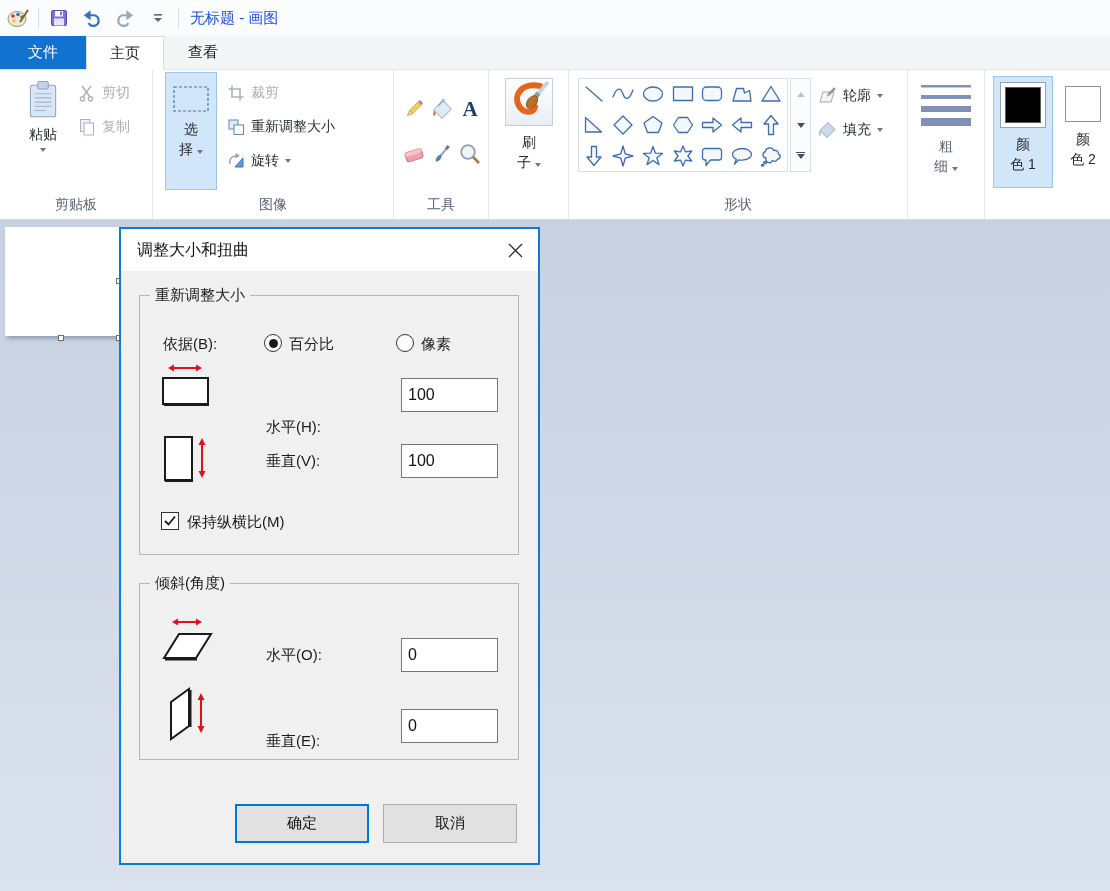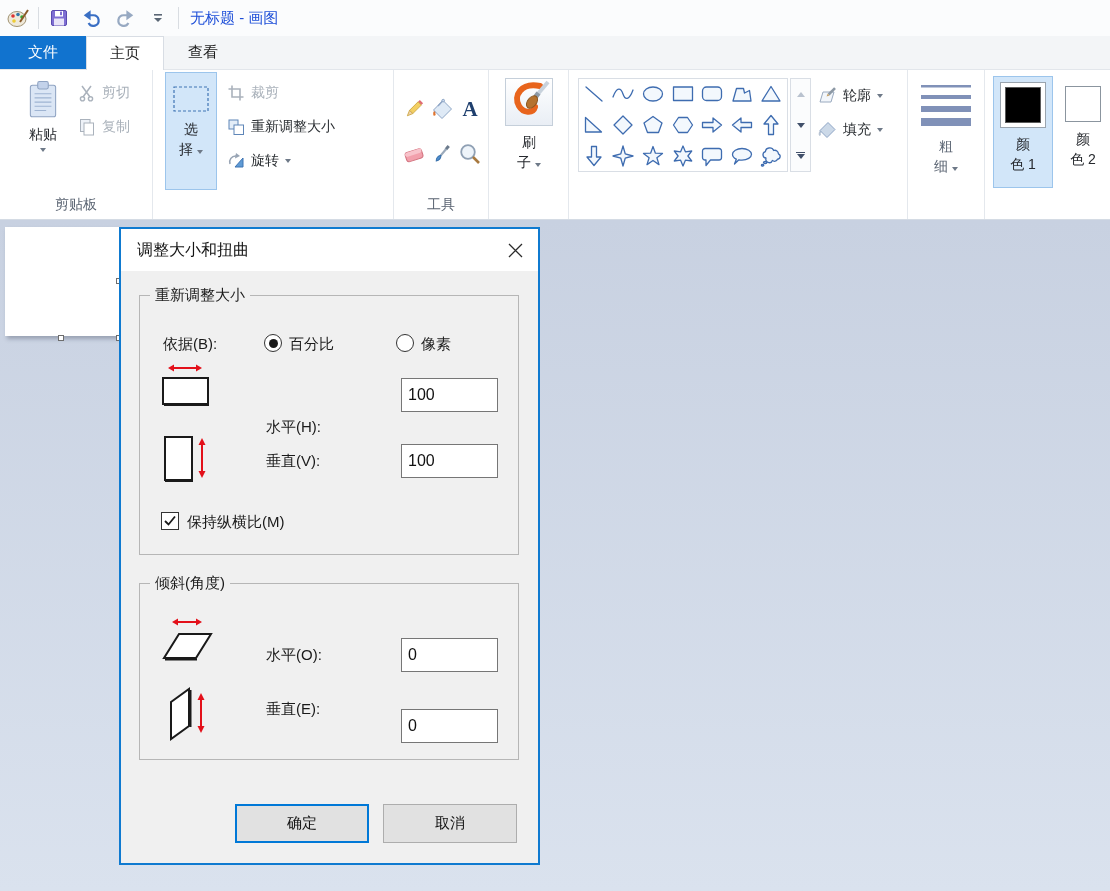--- a/index.html
+++ b/index.html
@@ -184,20 +184,21 @@
     </div>
     <div class="srow" style="left:74px;top:82px;">
       <svg width="18" height="18" viewBox="0 0 18 18">
         <polygon points="8,15 16,15 16,6" fill="#5f9bd5" stroke="#3f74b3"></polygon>
         <path d="M3,12 a6,6 0 0 1 6,-8" fill="none" stroke="#98a4b4" stroke-width="1.6"></path>
         <polygon points="9,1 13,4 8,6.5" fill="#98a4b4"></polygon>
       </svg>
       <span>旋转</span>
       <span class="dd"></span>
     </div>
+    <div class="glabel">图像</div>
   </div>
 
   <div class="rgroup" style="left:394px;width:95px;">
     <div class="toolbtn" style="left:6px;top:25px;">
       <svg width="24" height="24" viewBox="0 0 24 24">
         <g transform="rotate(45 12 12)">
           <rect x="9.8" y="1.5" width="4.6" height="2.6" fill="#e06c75"></rect>
           <rect x="9.8" y="4.1" width="4.6" height="12" fill="#f3cf63" stroke="#caa43c" stroke-width="0.8"></rect>
           <polygon points="9.8,16.1 14.4,16.1 12.1,21.5" fill="#f0d1ab" stroke="#caa43c" stroke-width="0.8"></polygon>
         </g>
@@ -392,20 +393,21 @@
       <span class="dd"></span>
     </div>
     <div class="srow" style="left:248px;top:50px;">
       <svg width="20" height="20" viewBox="0 0 20 20">
         <path d="M5,10 q-3.5,3 -1.8,5.5" stroke="#b8c4d4" stroke-width="2" fill="none"></path>
         <polygon points="11,2.5 18,9.5 10,17.5 3,10.5" fill="#ccd9e8" stroke="#8fa6c6"></polygon>
       </svg>
       <span>填充</span>
       <span class="dd"></span>
     </div>
+    <div class="glabel">形状</div>
   </div>
 
   <div class="rgroup" style="left:908px;width:77px;">
     <div class="bigbtn" style="left:10px;top:6px;width:56px;height:114px;">
       <svg width="50" height="46" viewBox="0 0 50 46" style="margin-top:6px;">
         <rect x="0" y="3" width="50" height="2.5" fill="#8091b8"></rect>
         <rect x="0" y="13" width="50" height="4" fill="#8091b8"></rect>
         <rect x="0" y="24" width="50" height="6" fill="#8091b8"></rect>
         <rect x="0" y="36" width="50" height="8" fill="#8091b8"></rect>
       </svg>
@@ -497,19 +499,19 @@
     <span class="dlbl" style="left:126px;top:62px;">水平(O):</span>
     <input class="dinput" style="left: 261px; top: 54px;" value="0">
 
     <svg class="dicon" style="left:26px;top:102px;" width="48" height="58" viewBox="0 0 48 58">
       <polygon points="5,16 23,3 23,40 5,53" fill="#fff" stroke="#1a1a1a" stroke-width="2"></polygon>
       <line x1="24.5" y1="4" x2="24.5" y2="41" stroke="#1a1a1a" stroke-width="2"></line>
       <line x1="35" y1="12" x2="35" y2="42" stroke="#e3101a" stroke-width="2"></line>
       <polygon points="35,7 31.5,14 38.5,14" fill="#e3101a"></polygon>
       <polygon points="35,47 31.5,40 38.5,40" fill="#e3101a"></polygon>
     </svg>
-    <span class="dlbl" style="left:126px;top:116px;">垂直(E):</span>
+    <span class="dlbl" style="left:126px;top:148px;">垂直(E):</span>
     <input class="dinput" style="left: 261px; top: 125px;" value="0">
   </div>
 
   <div class="dbtn dbtn-default" style="left:114px;top:575px;">确定</div>
   <div class="dbtn" style="left:262px;top:575px;">取消</div>
 </div>
 
 </body></html>

